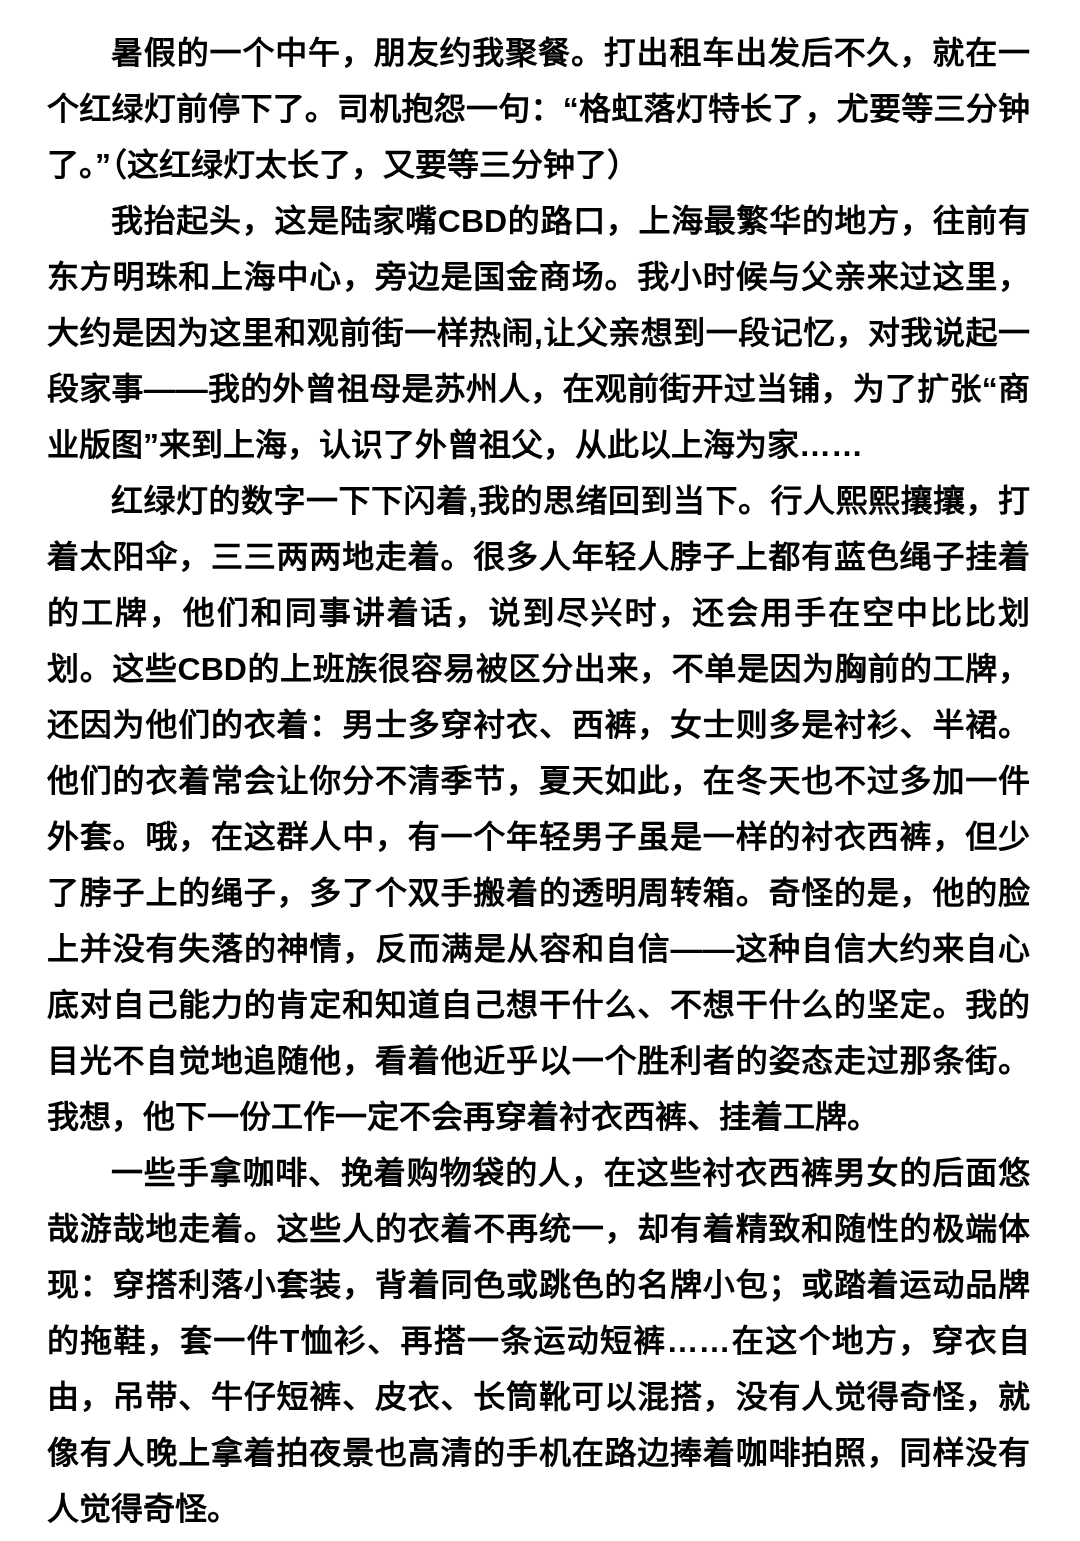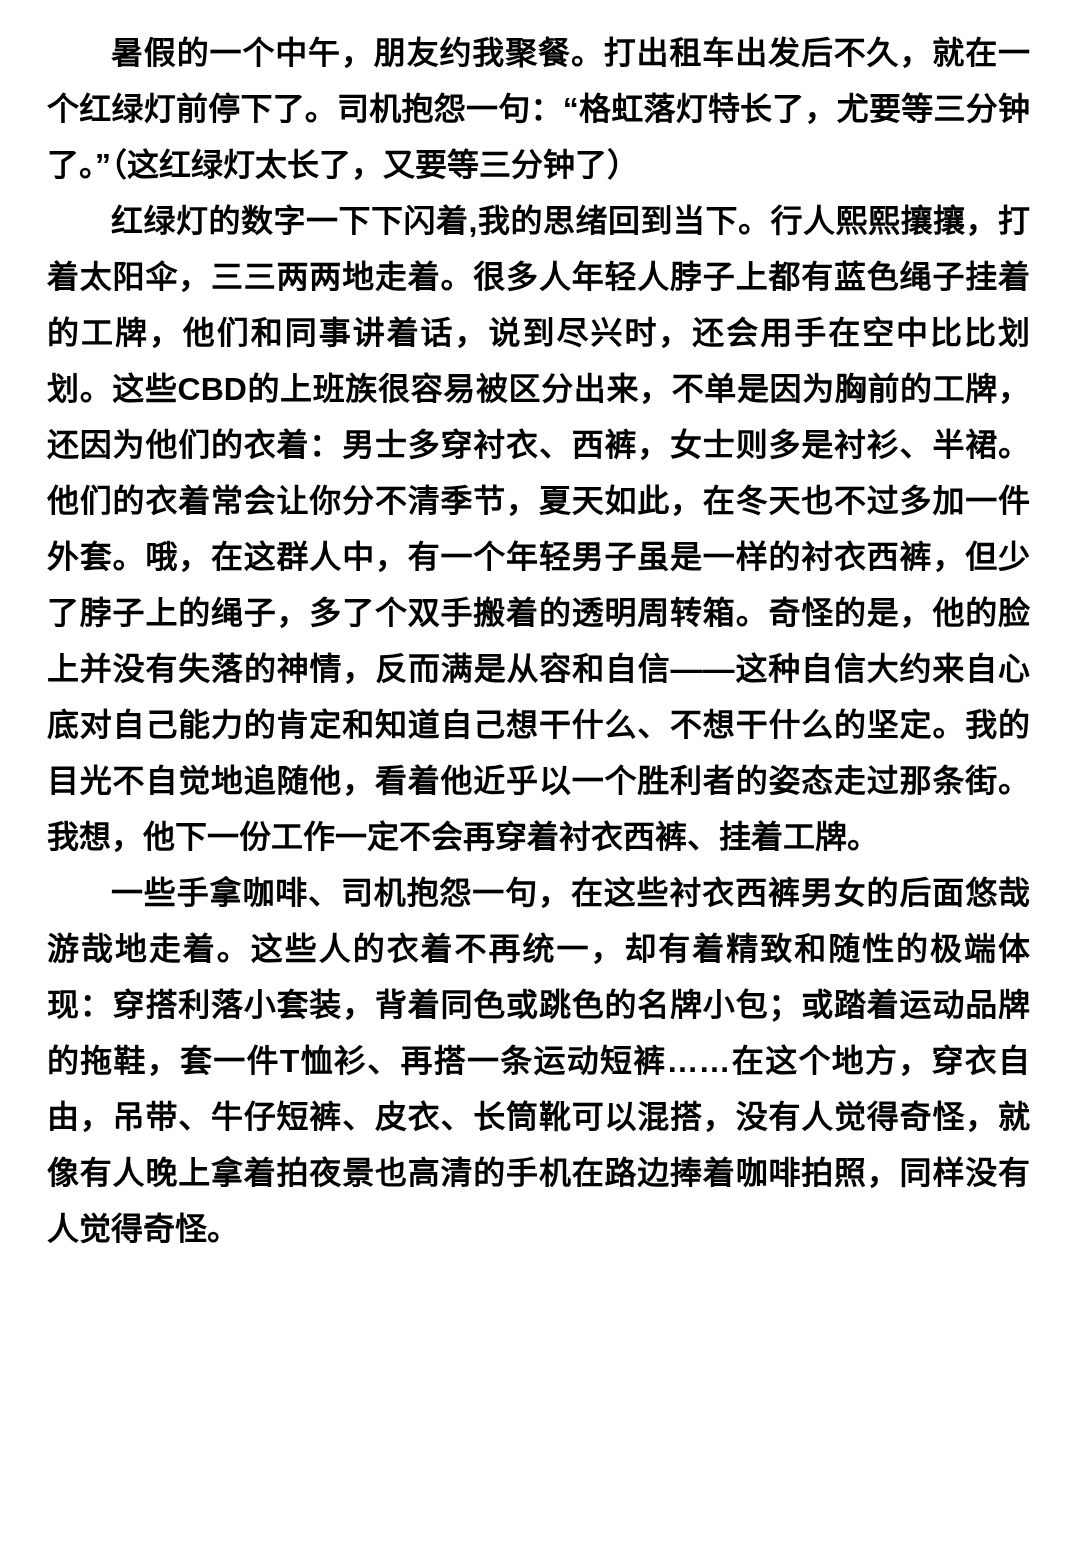--- a/index.html
+++ b/index.html
@@ -27,15 +27,16 @@
       padding: 0;
       text-indent: 2em;
       font-weight: bold;
     }
   </style>
 </head>
 <body>
 
 <div class="page">
   <p class="para">暑假的一个中午，朋友约我聚餐。打出租车出发后不久，就在一个红绿灯前停下了。司机抱怨一句：“格虹落灯特长了，尤要等三分钟了。”（这红绿灯太长了，又要等三分钟了）</p>
+  <p class="para">我抬起头，这是陆家嘴CBD的路口，上海最繁华的地方，往前有东方明珠和上海中心，旁边是国金商场。我小时候与父亲来过这里，大约是因为这里和观前街一样热闹,让父亲想到一段记忆，对我说起一段家事——我的外曾祖母是苏州人，在观前街开过当铺，为了扩张“商业版图”来到上海，认识了外曾祖父，从此以上海为家……</p>
   <p class="para">红绿灯的数字一下下闪着,我的思绪回到当下。行人熙熙攘攘，打着太阳伞，三三两两地走着。很多人年轻人脖子上都有蓝色绳子挂着的工牌，他们和同事讲着话，说到尽兴时，还会用手在空中比比划划。这些CBD的上班族很容易被区分出来，不单是因为胸前的工牌，还因为他们的衣着：男士多穿衬衣、西裤，女士则多是衬衫、半裙。他们的衣着常会让你分不清季节，夏天如此，在冬天也不过多加一件外套。哦，在这群人中，有一个年轻男子虽是一样的衬衣西裤，但少了脖子上的绳子，多了个双手搬着的透明周转箱。奇怪的是，他的脸上并没有失落的神情，反而满是从容和自信——这种自信大约来自心底对自己能力的肯定和知道自己想干什么、不想干什么的坚定。我的目光不自觉地追随他，看着他近乎以一个胜利者的姿态走过那条街。我想，他下一份工作一定不会再穿着衬衣西裤、挂着工牌。</p>
-  <p class="para">一些手拿咖啡、司机抱怨一句，在这些衬衣西裤男女的后面悠哉游哉地走着。这些人的衣着不再统一，却有着精致和随性的极端体现：穿搭利落小套装，背着同色或跳色的名牌小包；或踏着运动品牌的拖鞋，套一件T恤衫、再搭一条运动短裤……在这个地方，穿衣自由，吊带、牛仔短裤、皮衣、长筒靴可以混搭，没有人觉得奇怪，就像有人晚上拿着拍夜景也高清的手机在路边捧着咖啡拍照，同样没有人觉得奇怪。</p>
+  <p class="para">一些手拿咖啡、挽着购物袋的人，在这些衬衣西裤男女的后面悠哉游哉地走着。这些人的衣着不再统一，却有着精致和随性的极端体现：穿搭利落小套装，背着同色或跳色的名牌小包；或踏着运动品牌的拖鞋，套一件T恤衫、再搭一条运动短裤……在这个地方，穿衣自由，吊带、牛仔短裤、皮衣、长筒靴可以混搭，没有人觉得奇怪，就像有人晚上拿着拍夜景也高清的手机在路边捧着咖啡拍照，同样没有人觉得奇怪。</p>
 </div>
 
 </body></html>

